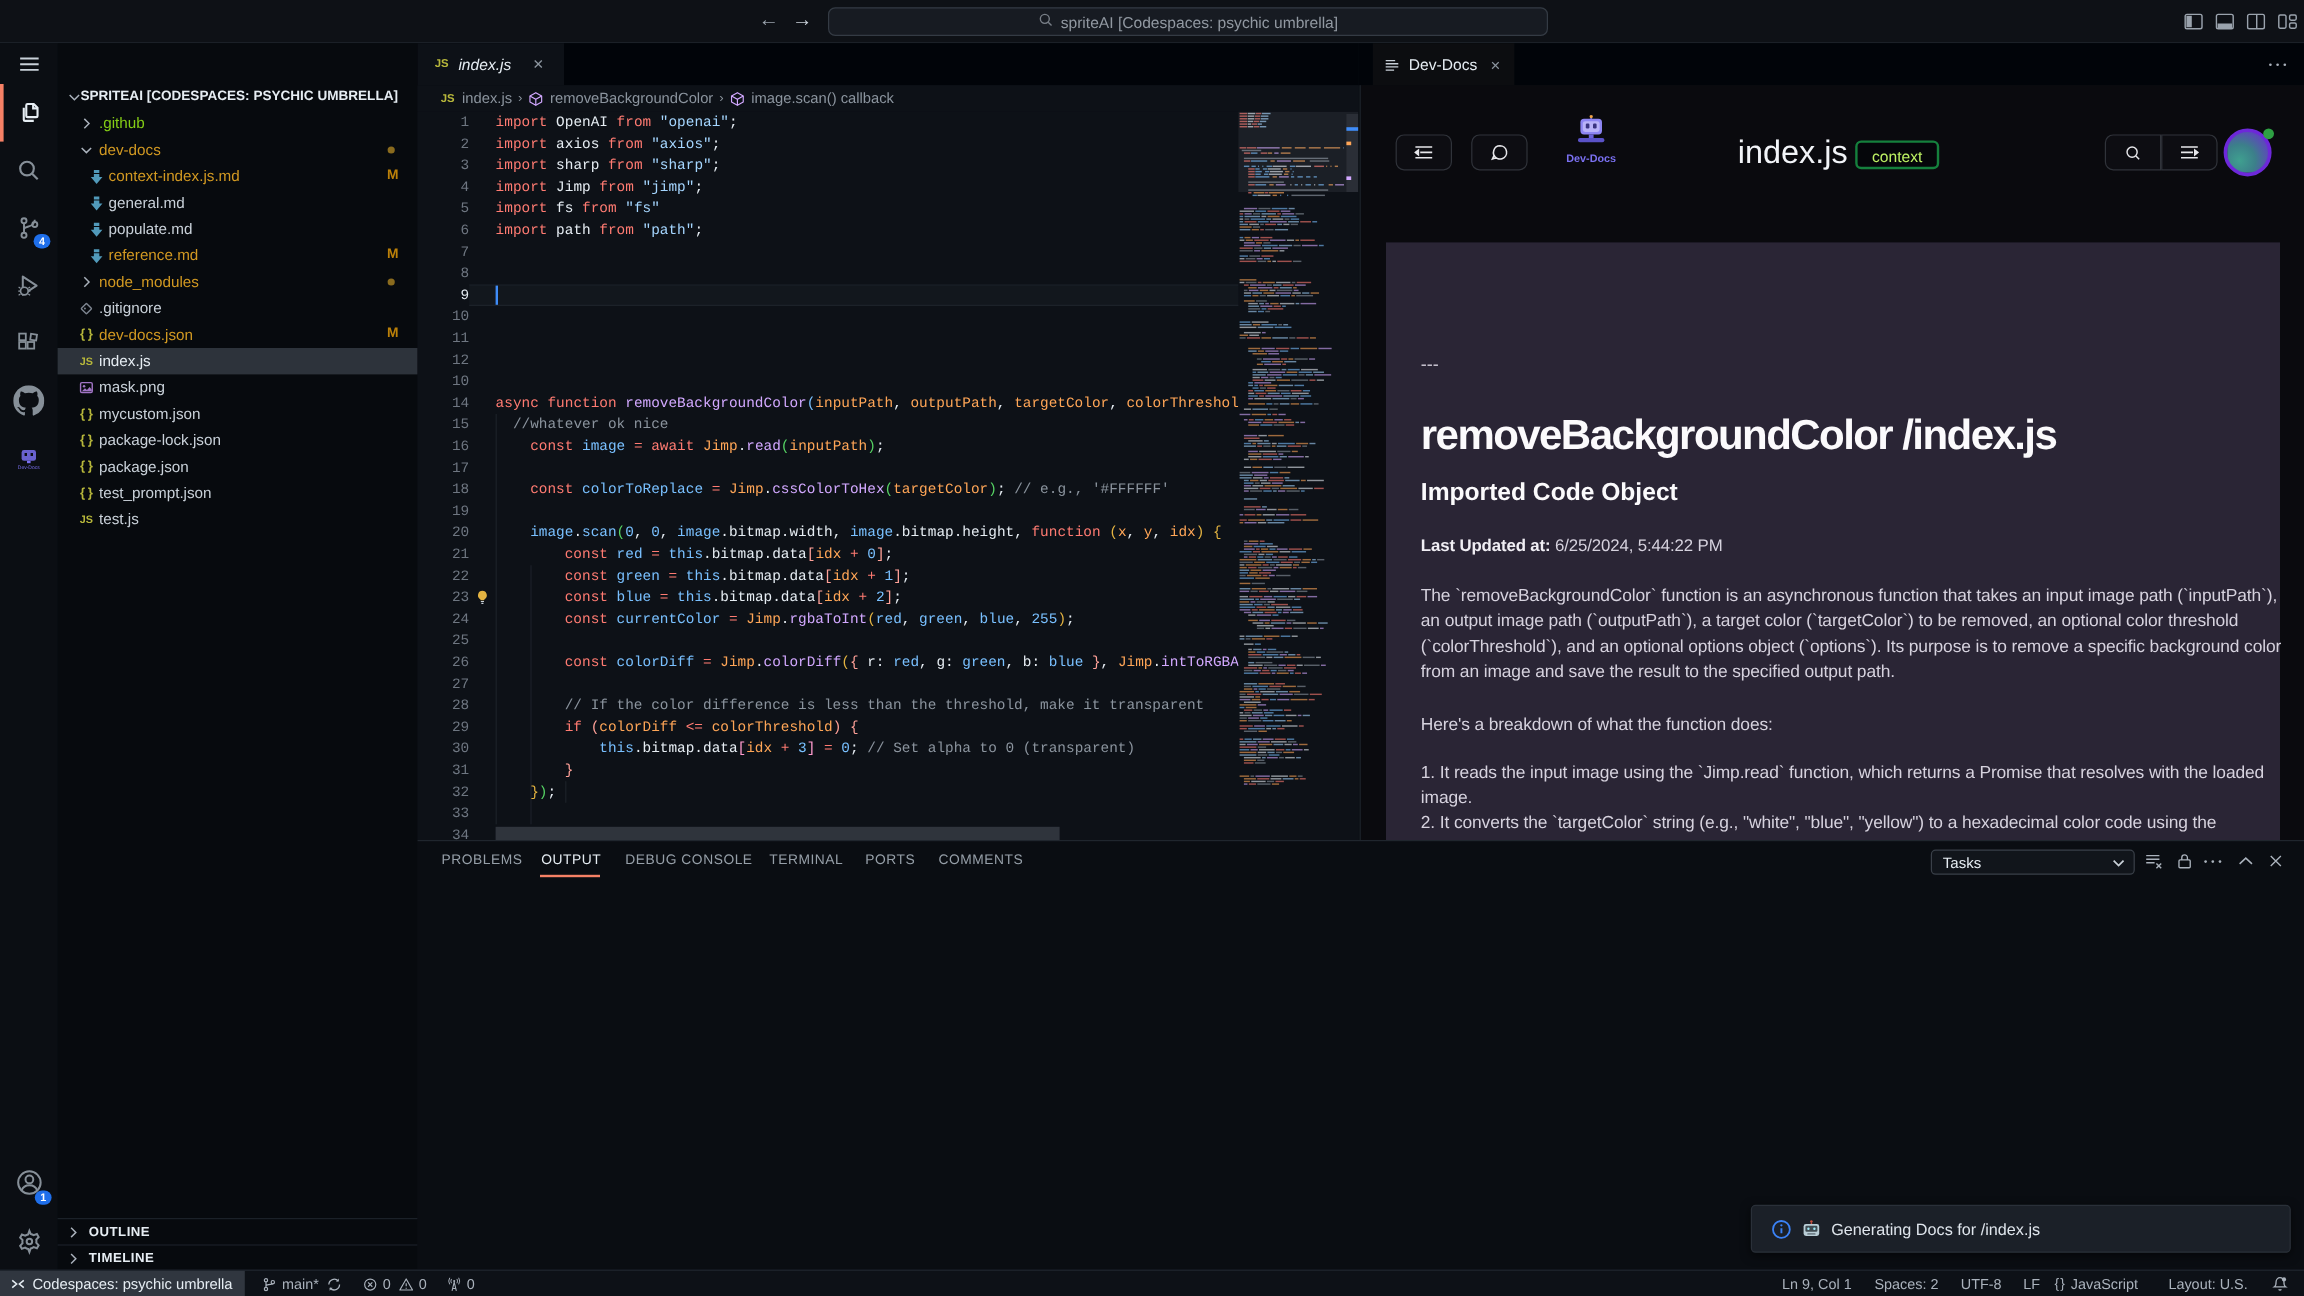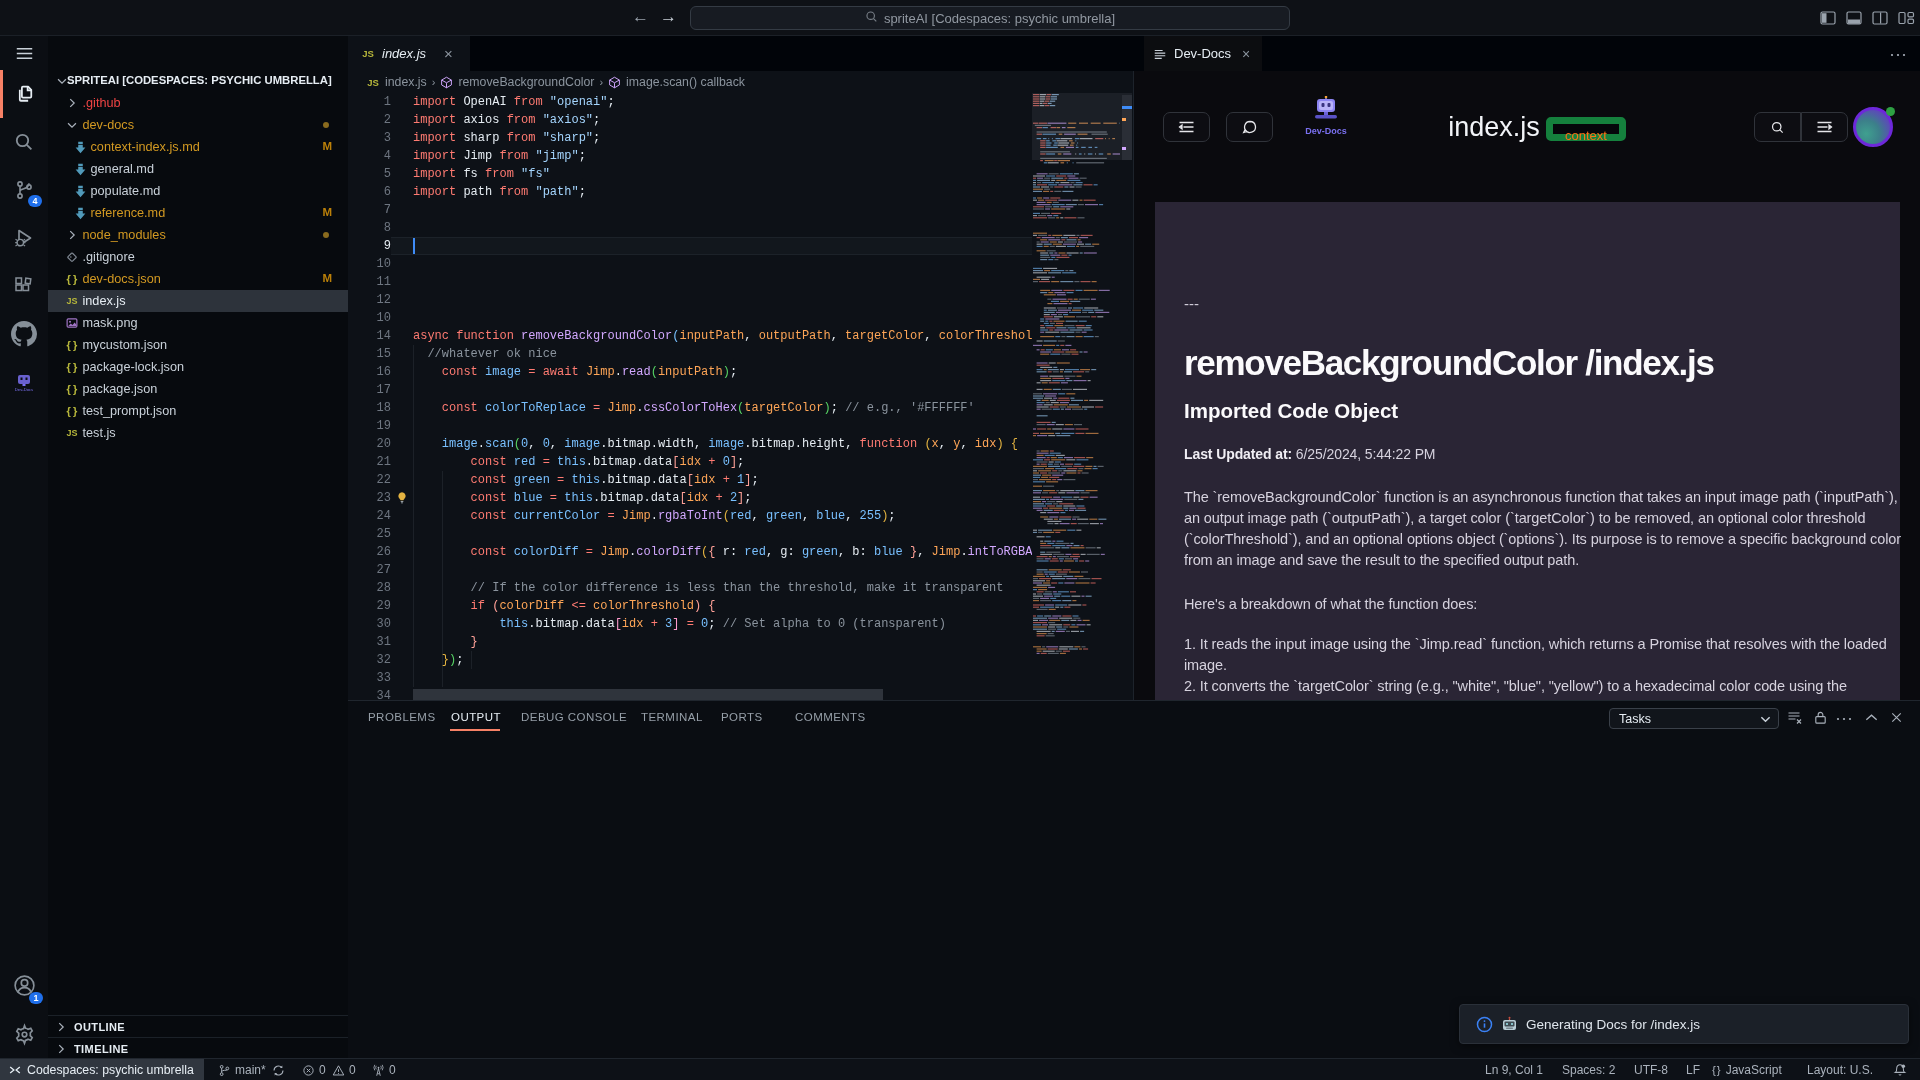--- a/index.html
+++ b/index.html
@@ -165,21 +165,21 @@
           </svg>
         </span>
         <span class="tlab" style="left:19px;color:#e6edf3;font-weight:bold;font-size:11.3px;">SPRITEAI [CODESPACES: PSYCHIC UMBRELLA]</span>
       </div>
 <div class="trow">
         <span class="ticon" style="left:16px">
           <svg width="14" height="14" viewBox="0 0 16 16">
             <path fill="none" stroke="#aab2bc" stroke-width="1.4" d="M6 3.5 10.5 8 6 12.5"></path>
           </svg>
         </span>
-        <span class="tlab" style="left:34.5px;color:#ef4444;font-weight:normal;">.github</span>
+        <span class="tlab" style="left:34.5px;color:#84cc16;font-weight:normal;">.github</span>
       </div>
 <div class="trow">
         <span class="ticon" style="left:16px">
           <svg width="14" height="14" viewBox="0 0 16 16">
             <path fill="none" stroke="#aab2bc" stroke-width="1.4" d="M3.5 6 8 10.5 12.5 6"></path>
           </svg>
         </span>
         <span class="tlab" style="left:34.5px;color:#d29922;font-weight:normal;">dev-docs</span>
         <span class="tdot"></span>
       </div>
@@ -1267,21 +1267,21 @@
         <rect x="6" y="3" width="18" height="13" rx="3" fill="#8d85f2"></rect>
         <rect x="8" y="5" width="14" height="9" rx="2" fill="#b9b3f8"></rect>
         <rect x="10.5" y="7" width="3" height="4" rx="1" fill="#3a3480"></rect>
         <rect x="16.5" y="7" width="3" height="4" rx="1" fill="#3a3480"></rect>
         <rect x="13" y="16" width="4" height="3" fill="#6c63d9"></rect>
         <rect x="4" y="19" width="22" height="3.5" rx="1.7" fill="#5a52c7"></rect>
         <path d="M15 0v3" stroke="#8d85f2" stroke-width="1.5"></path>
         <circle cx="15" cy="1" r="1.3" fill="#f2a33a"></circle>
       </svg><div style="color:#7a70f0;font-size:9px;font-weight:bold;margin-top:-2px">Dev-Docs</div></div>
 <div style="position:absolute;left:300px;top:41px;width:120px;text-align:center;color:#f2f4f8;font-size:27px">index.js</div>
-<div style="position:absolute;left:412px;top:46px;height:24px;padding:0 12px;background:#05060a;border:7px solid #15803d;border-radius:5px;color:#f97316;font-size:13px;line-height:23px">context</div>
+<div style="position:absolute;left:412px;top:46px;height:24px;padding:0 12px;background:#05060a;border:2px solid #15803d;border-radius:5px;color:#bef264;font-size:13px;line-height:23px">context</div>
 <div class="hbtn" style="left:620px;top:41px;width:47px;border-radius:7px 0 0 7px">
       <svg width="15" height="15" viewBox="0 0 16 16">
         <circle cx="7.2" cy="7.2" r="4.5" fill="none" stroke="#e6e6ea" stroke-width="1.3"></circle>
         <path d="m10.6 10.6 2.9 2.9" stroke="#e6e6ea" stroke-width="1.3"></path>
       </svg>
     </div>
 <div class="hbtn" style="left:667px;top:41px;width:47px;border-radius:0 7px 7px 0">
       <svg width="17" height="14" viewBox="0 0 17 14">
         <path d="M1.5 2.5h14M1.5 7h10M15.5 7l-2.5-2v4zM1.5 11.5h14" stroke="#e6e6ea" stroke-width="1.3" fill="#e6e6ea"></path>
       </svg>
@@ -1300,21 +1300,21 @@
 </div>
     </div>
 </div>
 <div id="panel">
 <span class="ptab" style="left:20px">PROBLEMS</span>
 <span class="ptab on" style="left:103px">OUTPUT</span>
 <div style="position:absolute;left:102px;top:28px;width:50px;height:2px;background:#f78166"></div>
 <span class="ptab" style="left:173px">DEBUG CONSOLE</span>
 <span class="ptab" style="left:293px">TERMINAL</span>
 <span class="ptab" style="left:373px">PORTS</span>
-<span class="ptab" style="left:447px">COMMENTS</span>
+<span class="ptab" style="left:434px">COMMENTS</span>
 <div style="position:absolute;left:1261px;top:7px;width:170px;height:21px;background:#11151b;border:1px solid #3a4049;border-radius:4px;color:#e6edf3;font-size:12.5px;line-height:20px;padding-left:9px">Tasks<svg style="position:absolute;right:7px;top:6px" width="11" height="9" viewBox="0 0 12 9">
         <path d="M1.5 2 6 6.5 10.5 2" fill="none" stroke="#c9d1d9" stroke-width="1.6"></path>
       </svg></div>
 <div style="position:absolute;left:1439px;top:9px;color:#aab2bc"><svg width="16" height="16" viewBox="0 0 16 16">
         <path d="M1.5 3h11M1.5 6h11M1.5 9h7" stroke="currentColor" stroke-width="1.2"></path>
         <path d="m10 9.5 4 4m0-4-4 4" stroke="currentColor" stroke-width="1.2"></path>
       </svg></div>
 <div style="position:absolute;left:1465px;top:9px;color:#aab2bc"><svg width="15" height="15" viewBox="0 0 16 16">
         <rect x="3" y="7" width="10" height="7" rx="1" fill="none" stroke="currentColor" stroke-width="1.2"></rect>
         <path d="M5.5 7V5a2.5 2.5 0 0 1 5 0v2" fill="none" stroke="currentColor" stroke-width="1.2"></path>

